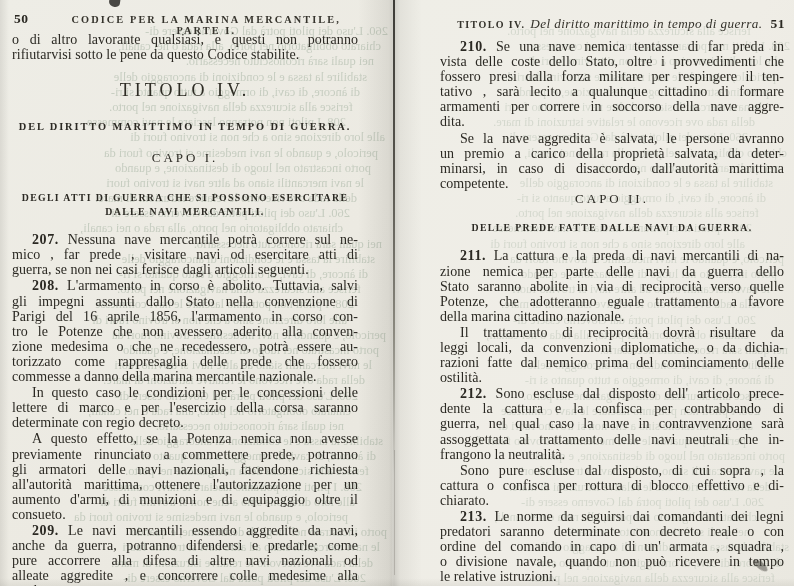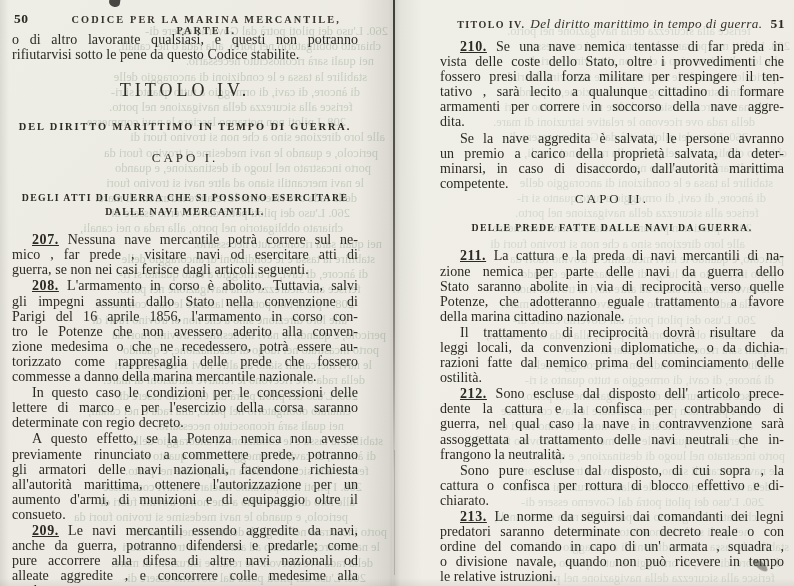--- a/index.html
+++ b/index.html
@@ -20,21 +20,21 @@
   .hdr-ital{font-style:italic;font-size:13.2px;letter-spacing:.4px;margin-right:8px;color:#34322b;}
 
   
   .content{position:relative;z-index:2;}
   .page-left .content{padding:31px 34px 0 12px;}
   .page-right .content{padding:39px 10px 0 48px;}
   .line{height:15.1px;line-height:15.1px;font-size:14px;overflow:hidden;
         text-align:justify;text-align-last:justify;letter-spacing:.05px;}
   .line.last{text-align-last:left;}
   .line.ind{text-indent:20px;}
-  .artnum{font-weight:700;letter-spacing:.6px;text-decoration:underline;}
+  .artnum{font-weight:700;letter-spacing:.6px;}
   .b-para{margin-top:1px;}
   .b-title{margin-top:18px;height:20px;line-height:20px;text-align:center;
            font-size:18px;letter-spacing:4px;color:#2e2c25;}
   .b-subtitle{margin-top:20px;height:13px;line-height:13px;text-align:center;
            font-size:10.4px;font-weight:600;letter-spacing:1.9px;}
   .b-capo{margin-top:17px;height:16px;line-height:16px;text-align:center;
            font-size:13px;letter-spacing:3px;}
   .b-hsmall{margin-top:25px;}
   .b-hsmall div{height:13.5px;line-height:13.5px;text-align:center;
            font-size:9.8px;font-weight:700;letter-spacing:1.35px;}

